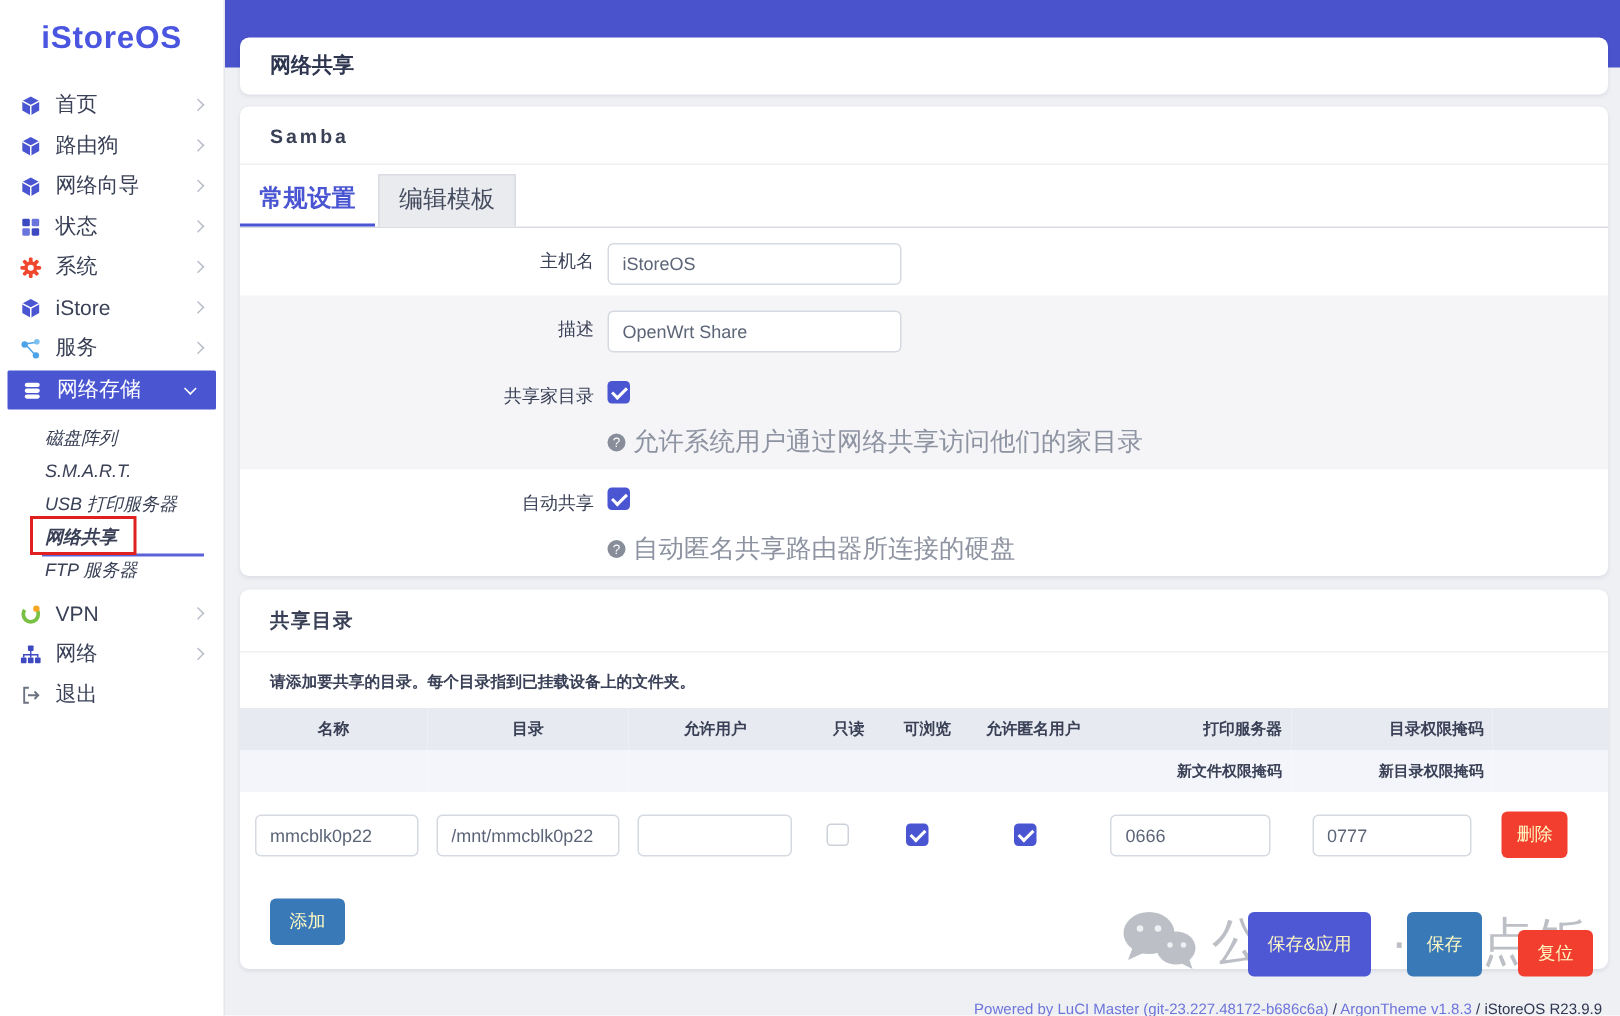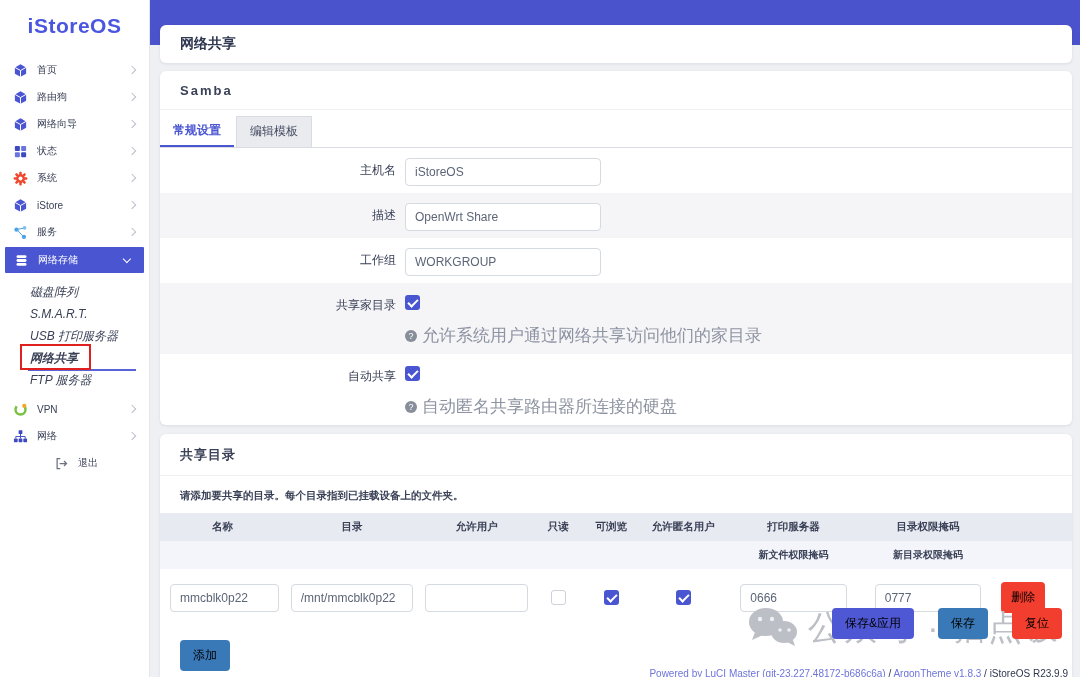--- a/index.html
+++ b/index.html
@@ -5,21 +5,21 @@
   * { margin:0; padding:0; box-sizing:border-box; }
   html,body { width:1080px; height:677px; overflow:hidden;
     font-family:"Liberation Sans","DejaVu Sans",sans-serif; background:#fff; }
 
   
   .sidebar { position:absolute; left:0; top:0; width:150px; height:677px;
     background:#fff; border-right:1px solid #e4e6eb; z-index:5; }
   .logo { text-align:center; padding:14px 0 18px; font-size:21px; font-weight:bold;
     color:#4a55e0; letter-spacing:.5px; }
   .nav-item { display:flex; align-items:center; gap:9px; padding:6px 10px 6px 13px;
-    margin:1px 0; font-size:10px; color:#3a4157; cursor:pointer; height:26px;justify-content:center; }
+    margin:1px 0; font-size:14px; color:#3a4157; cursor:pointer; height:26px; }
   .nav-item .lbl { white-space:nowrap; }
   .chev { margin-left:auto; border:solid #b9bec9; border-width:0 1.5px 1.5px 0;
     padding:2.4px; transform:rotate(-45deg); margin-right:4px; }
   .nav-item.active { background:#4a55d2; color:#fff; border-radius:1px; margin:2px 5px; padding-left:9px; }
   .nav-item.active .chev { border-color:#fff; transform:rotate(45deg); margin-top:-3px; }
   .icn { width:15px; height:15px; flex:0 0 15px; }
   .subnav { padding:6px 0 4px; }
   .sub-item { position:relative; padding:5px 10px 5px 30px; font-size:12px;
     color:#3a4157; cursor:pointer; height:22px; line-height:13px;font-style:italic; }
   .sub-item.active { font-weight:bold; }
@@ -33,21 +33,21 @@
   .topbar { height:45px; background:#4a52cc; }
   .content { position:relative; margin-top:-20px; padding:0 8px 0 10px; }
   .card { background:#fff; border-radius:6px; box-shadow:0 1px 3px rgba(40,50,100,.10); }
   .title-card { padding:10px 20px; font-size:14px; font-weight:bold; color:#2e3650; }
   .sec-head { padding:12px 20px 11px; font-size:13px; font-weight:bold; color:#3a4157;
     letter-spacing:2px; border-bottom:1px solid #eef0f4; }
   .sec-head.cn { letter-spacing:1px; }
 
   
   .tabs { display:flex; border-bottom:1px solid #d9dce3; padding-top:6px; }
-  .tab { padding:6px 13px; font-size:12px; cursor:pointer; margin-left:0; }
+  .tab { padding:6px 13px; font-size:16px; cursor:pointer; margin-left:0; }
   .tab.active { color:#4a55d2; border-bottom:2px solid #4a55d2; font-weight:bold; }
   .tab.inactive { background:#e9ebef; color:#454c60; border:1px solid #d9dce3; border-bottom:none; margin-left:2px; }
 
   
   .frow { display:flex; align-items:flex-start; padding:7px 0; min-height:43px; }
   .frow.alt { background:#f5f5f8; }
   .flabel { width:245px; text-align:right; padding:7px 9px 0 0; font-size:12px;
     color:#3a4157; flex:0 0 245px; }
   .fctrl { padding-top:3px; }
   input.txt { width:196px; height:28px; border:1px solid #d5d9e0; border-radius:4px;
@@ -67,28 +67,28 @@
   
   .share-desc { padding:13px 20px 10px; font-size:10.5px; font-weight:bold; color:#3a4157; }
   table.share { width:100%; border-collapse:collapse; }
   table.share th { font-size:10.5px; color:#3a4157; font-weight:bold; padding:7px 6px; }
   tr.h1 { background:#e7eaf0; }
   tr.h2 { background:#f3f5fa; }
   tr.h2 th { font-size:10px; }
   th.dircol { color:#4a55d2;margin-top:19px; }
   tr.data td { background:#fff; padding:13px 6px 14px; }
   td .txt { width:100%; }
-  td.center, th.center { text-align:center; }
-  .btn { display:inline-block; border:none; border-radius:4px; color:#000000; font-size:12px;
+  td.center, th.center { text-align:right; }
+  .btn { display:inline-block; border:none; border-radius:4px; color:#fef9c3; font-size:12px;
     padding:7px 13px; cursor:pointer; font-family:inherit; }
   .btn-del { background:#f23e2e; padding:7px 10px; }
   .btn-add { background:#3a79b7; margin:13px 0 16px 20px; }
   .btn-primary { background:#4f58d4; }
   .btn-save { background:#3a79b7; }
-  .btn-reset { background:#f23e2e; }
+  .btn-reset { background:#f23e2e;margin-top:12px; }
 
   
   .page-actions { position:absolute; right:18px; top:608px; z-index:3; display:flex; gap:24px; }
   .watermark { position:absolute; right:20px; top:605px; z-index:1; display:flex;
     align-items:center; gap:10px; color:#bcbfc5; }
   .wm-text { font-size:34px; letter-spacing:2px; white-space:nowrap; }
   .footer-line { position:absolute; right:12px; top:668px; font-size:10px; color:#2e3650; z-index:3; }
   .footer-line .lnk { color:#6d74da; }
 </style>
 </head>
@@ -230,24 +230,20 @@
         <div class="tab inactive">编辑模板</div>
       </div>
 
       <div class="frow">
         <div class="flabel">主机名</div>
         <div class="fctrl"><input class="txt" type="text" value="iStoreOS" style=""></div>
       </div>
       <div class="frow alt">
         <div class="flabel">描述</div>
         <div class="fctrl"><input class="txt" type="text" value="OpenWrt Share" style=""></div>
-      </div>
-      <div class="frow">
-        <div class="flabel">工作组</div>
-        <div class="fctrl"><input class="txt" type="text" value="WORKGROUP" style=""></div>
       </div>
       <div class="frow alt cbrow" style="min-height:60px;">
         <div class="flabel">共享家目录</div>
         <div class="fctrl">
           <div class="cb"></div>
           <div class="help">
               <span class="qicon"></span>
               <span>允许系统用户通过网络共享访问他们的家目录</span>
             </div>
         </div>

